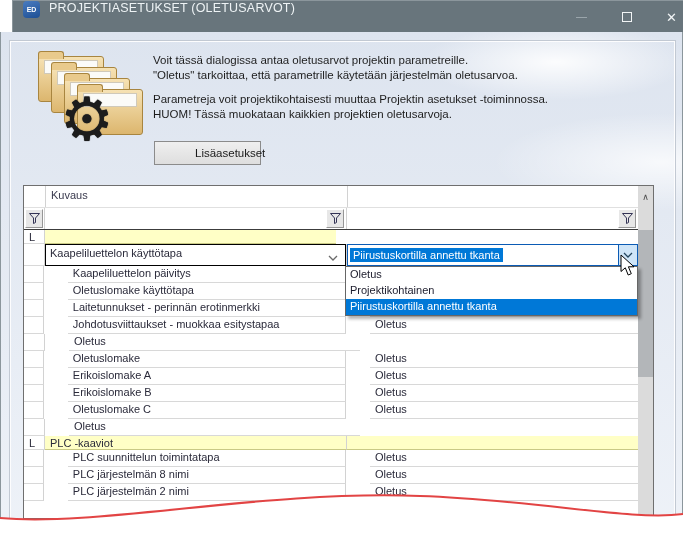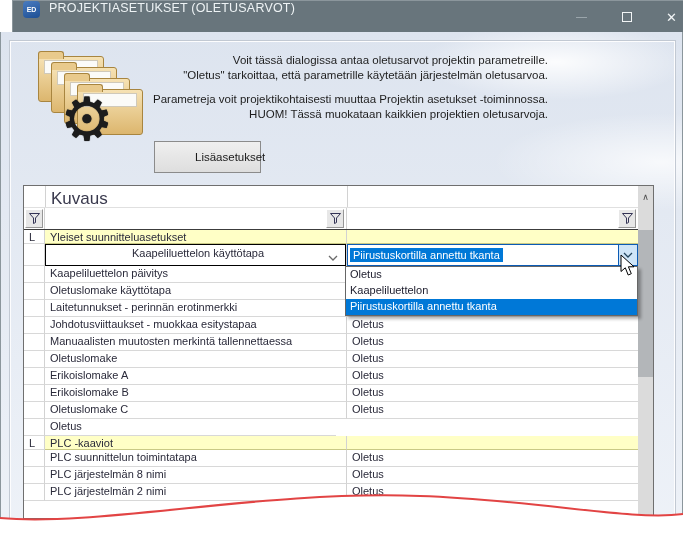--- a/index.html
+++ b/index.html
@@ -65,70 +65,70 @@
   .folder::after{
     content:""; position:absolute; left:5px; top:3px; width:52px; height:12px;
     background:#fbfbf8; border:1px solid #cfc9ba;
   }
   .gear{
     position:absolute; left:22px; top:34px; font-size:60px; line-height:60px;
     color:#1c1c1c; text-shadow:0 0 1px #1c1c1c;
   }
 
   
-  .intro{position:absolute; left:152px; top:21px; font-size:11.5px; color:#1d1d1d; line-height:15px;text-align:right;}
+  .intro{position:absolute; left:152px; top:21px; font-size:11.5px; color:#1d1d1d; line-height:15px;}
   .intro .gap{height:9px;}
   .lisa-btn{
-    position:absolute; left:153px; top:109px; width:107px; height:32px;
+    position:absolute; left:153px; top:109px; width:107px; height:24px;
     background:linear-gradient(#efefef,#dedede);
     border:1px solid #8b8b8b; font-family:"Liberation Sans",sans-serif;
     font-size:11.5px; color:#1a1a1a;padding-left:40px;
   }
 
   
   .table{
     position:absolute; left:22px; top:153px; width:631px; height:334px;
     background:#ffffff; border:1px solid #6f6f6f; overflow:hidden;
   }
   .scrollbar{
     position:absolute; right:0; top:0; width:15px; height:100%;
     background:#dbdbdb;
   }
   .sb-up{height:22px; display:flex; align-items:center; justify-content:center;
     color:#4d4d4d; font-size:9px;}
   .sb-thumb{position:absolute; left:0; top:44px; width:15px; height:147px; background:#b3b6b9;}
 
   .grid{position:absolute; left:0; top:0; width:614px;}
   .thead{display:flex; height:22px; border-bottom:1px solid #e0e0e0;}
-  .thead .cell{font-size:17px; color:#3a3a4e; padding:3px 16px 0 5px;}
+  .thead .cell{font-size:11px; color:#3a3a4e; padding:3px 16px 0 5px;}
   .tfilter{display:flex; height:22px; border-bottom:1px solid #3c3c3c; background:#fff;}
   .c-marker{width:21px; border-right:1px solid #d2d2d2;}
   .c-kuvaus{width:302px; border-right:1px solid #d2d2d2;}
   .c-value{width:291px;}
   .fcell{position:relative;}
   .fbtn{
     position:absolute; top:1px; width:18px; height:19px;
     background:#e7e7e7; border:1px solid; border-color:#ffffff #969696 #969696 #ffffff;
     display:flex; align-items:center; justify-content:center;
   }
   .fbtn.left{left:1px;} .fbtn.right{right:2px;}
 
   .trow{display:flex; font-size:11px; color:#2a2a3a;}
   .trow .cell{padding:1px 0 0 5px; overflow:hidden; white-space:nowrap;}
-  .trow.row{height:17px;}
+  .trow.row{height:17px;gap:24px;}
   .trow.row .cell{border-bottom:1px solid #d8d8d8;}
   .trow.section{height:14px;}
   .trow.section .c-kuvaus, .trow.section .c-value{
     background:var(--section-yellow,#ffffc6); border-bottom:1px solid #c9c985;
   }
   .trow.section .c-marker{border-bottom:1px solid #d8d8d8;}
   .trow.combo{height:22px;}
   .trow.combo .c-marker{border-bottom:1px solid #d8d8d8;}
   .active-cell{
-    position:relative; box-shadow:inset 0 0 0 1px #000; padding-top:3px !important;text-align:center;
+    position:relative; box-shadow:inset 0 0 0 1px #000; padding-top:3px !important;
   }
   .cell-chevron{position:absolute; right:8px; top:7px; color:#6a6a6a;}
 
   .combobox{
     position:relative; width:100%; height:100%;
     border:1px solid #0b5bb5; background:#fff; display:flex; align-items:center;
   }
   .combobox .sel-text{
     margin-left:2px; padding:1px 3px; background:var(--accent,#0078d7);
     color:#fff; font-size:11px; white-space:nowrap;
@@ -223,21 +223,20 @@
             <div class="fbtn right">
               <svg width="11" height="11" viewBox="0 0 11 11">
                   <path d="M0.5,0.5 h10 l-4,4.5 v4.5 l-2,1 v-5.5 z" fill="none" stroke="#333355" stroke-width="1"></path>
                 </svg>
             </div>
           </div>
         </div>
         <div id="rows">
             <div class="trow section">
               <div class="cell c-marker">L</div>
-              <div class="cell c-kuvaus">Yleiset suunnitteluasetukset</div>
               <div class="cell c-value"></div>
             </div>
             <div class="trow combo">
               <div class="cell c-marker"></div>
               <div class="cell c-kuvaus active-cell">Kaapeliluettelon käyttötapa<span class="cell-chevron"><svg width="10" height="6" viewBox="0 0 10 6">
                     <polyline points="1,1 5,5 9,1" fill="none" stroke="#6a6a6a" stroke-width="1.3"></polyline>
                   </svg></span></div>
               <div class="cell c-value" style="padding: 0px;">
                 <div class="combobox">
                   <span class="sel-text">Piirustuskortilla annettu tkanta</span>
@@ -264,21 +263,20 @@
               <div class="cell c-kuvaus">Laitetunnukset - perinnän erotinmerkki</div>
               <div class="cell c-value">Oletus</div>
             </div>
             <div class="trow row">
               <div class="cell c-marker"></div>
               <div class="cell c-kuvaus">Johdotusviittaukset - muokkaa esitystapaa</div>
               <div class="cell c-value">Oletus</div>
             </div>
             <div class="trow row">
               <div class="cell c-marker"></div>
-              <div class="cell c-kuvaus">Manuaalisten muutosten merkintä tallennettaessa</div>
               <div class="cell c-value">Oletus</div>
             </div>
             <div class="trow row">
               <div class="cell c-marker"></div>
               <div class="cell c-kuvaus">Oletuslomake</div>
               <div class="cell c-value">Oletus</div>
             </div>
             <div class="trow row">
               <div class="cell c-marker"></div>
               <div class="cell c-kuvaus">Erikoislomake A</div>
@@ -323,21 +321,21 @@
       <div class="scrollbar">
         <div class="sb-up">
             <span>∧</span>
           </div>
         <div class="sb-thumb"></div>
       </div>
     </div>
 
     <div class="popup" id="popup">
         <div class="opt">Oletus</div>
-        <div class="opt">Kaapeliluettelon</div>
+        <div class="opt">Projektikohtainen</div>
         <div class="opt sel">Piirustuskortilla annettu tkanta</div>
       </div>
 
     <svg class="cursor" width="16" height="24" viewBox="0 0 16 24">
       <path d="M1,1 L1,17.5 L5.3,13.8 L8.2,21 L11.3,19.7 L8.4,12.8 L14,12.8 Z" fill="#ffffff" stroke="#000000" stroke-width="1"></path>
     </svg>
   </div>
 
   <svg class="wave" width="683" height="56" viewBox="0 0 683 56">
     <path d="M0,32 C100,41 260,4 420,10 C540,14 630,35 683,28 L683,56 L0,56 Z" fill="#ffffff"></path>

